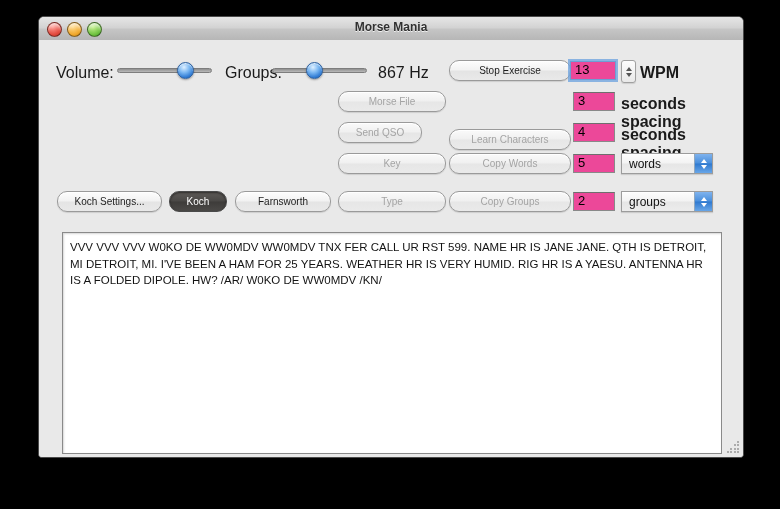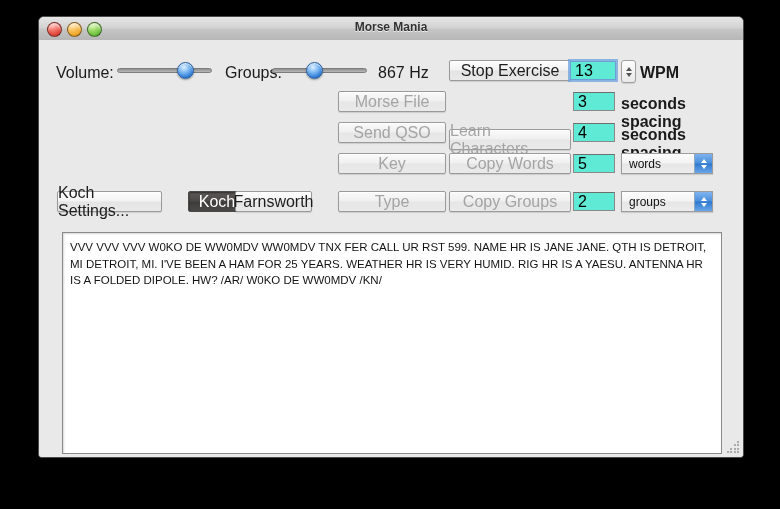--- a/index.html
+++ b/index.html
@@ -33,43 +33,43 @@
   .l-close{background:radial-gradient(circle at 38% 30%,#ff9a92,#e24b3f 62%,#b6301f);}
   .l-min{background:radial-gradient(circle at 38% 30%,#ffd98a,#f0a92e 62%,#bf7c11);}
   .l-max{background:radial-gradient(circle at 38% 30%,#c6f08e,#71c341 62%,#3f8f24);}
 
   .content{position:absolute;left:0;top:23px;right:0;bottom:0;background:#e9e9e9;}
 
   
   .btn{
     height:21px;
     border:1px solid #9a9a9a;
-    border-radius:2px;
+    border-radius:10px;
     background:linear-gradient(to bottom,#fdfdfd 0%,#f2f2f2 48%,#e4e4e4 52%,#e9e9e9 100%);
     box-shadow:0 1px 1px rgba(0,0,0,.12), inset 0 1px 0 #fff;
-    font-size:16px;color:#1d1d1d;
+    font-size:10px;color:#1d1d1d;
     display:flex;align-items:center;justify-content:center;
     box-sizing:border-box;
     cursor:default;
     user-select:none;
   }
   .btn.disabled{color:#a4a4a4;background:linear-gradient(to bottom,#fafafa 0%,#f0f0f0 48%,#e6e6e6 52%,#eaeaea 100%);}
   .btn.on{
     background:linear-gradient(to bottom,#5d5a57 0%,#4a4846 48%,#3e3c3a 52%,#4b4947 100%);
     color:#fff;border-color:#4a4a4a;
     box-shadow:inset 0 1px 2px rgba(0,0,0,.5);
   }
 
   
   .tfield{
-    height:19px;background:#5eead4;
+    height:19px;background:#ec4899;
     border:1px solid #898989;
     border-top-color:#6e6e6e;
-    font-size:16px;color:#000;
-    display:flex;align-items:center;
+    font-size:13px;color:#000;
+    display:flex;
     padding:0 4px;box-sizing:border-box;
   }
   .tfield.focused{
     border-color:#6d9ed4;
     box-shadow:0 0 0 2px rgba(105,160,222,.75);
   }
 
   
   .popup{
     height:21px;width:92px;
@@ -182,21 +182,21 @@
       <div id="rows">
           <div style="position: absolute; left: 0px; top: 51px; width: 100%; height: 22px;">
             <div class="btn disabled" style="position: absolute; left: 299px; top: 0px; width: 108px;">Morse File</div>
             <div class="btn disabled" style="position: absolute; left: 410px; top: 2px; width: 122px; margin-top: 36px;">Learn Characters</div>
             <div class="tfield" style="position: absolute; left: 534px; top: 1px; width: 42px;">
               <span>3</span>
             </div>
             <div class="lbl" style="position: absolute; left: 582px; top: 4px; font-weight: bold;">seconds spacing</div>
           </div>
           <div style="position: absolute; left: 0px; top: 82px; width: 100%; height: 22px;">
-            <div class="btn disabled" style="position: absolute; left: 299px; top: 0px; width: 108px;">Send QSO</div>
+            <div class="btn disabled" style="position: absolute; left: 299px; top: 0px; width: 84px;">Send QSO</div>
             <div class="tfield" style="position: absolute; left: 534px; top: 1px; width: 42px;">
               <span>4</span>
             </div>
             <div class="lbl" style="position: absolute; left: 582px; top: 4px; font-weight: bold;">seconds spacing</div>
           </div>
           <div style="position: absolute; left: 0px; top: 113px; width: 100%; height: 22px;">
             <div class="btn disabled" style="position: absolute; left: 299px; top: 0px; width: 108px;">Key</div>
             <div class="btn disabled" style="position: absolute; left: 410px; top: 0px; width: 122px;">Copy Words</div>
             <div class="tfield" style="position: absolute; left: 534px; top: 1px; width: 42px;">
               <span>5</span>
@@ -220,22 +220,22 @@
               <span class="arrows">
                 <span class="tri-up"></span>
                 <span class="tri-dn"></span>
               </span>
             </div>
           </div>
         </div>
 
       <div style="position:absolute;left:0;top:151px;height:22px;">
         <div class="btn" style="position:absolute;left:18px;top:0;width:105px;">Koch Settings...</div>
-        <div class="btn on" style="position:absolute;left:130px;top:0;width:58px;margin-left:19px;">Koch</div>
-        <div class="btn" style="position:absolute;left:196px;top:0;width:77px;">Farnsworth</div>
+        <div class="btn on" style="position:absolute;left:130px;top:0;width:58px;">Koch</div>
+        <div class="btn" style="position:absolute;left:196px;top:0;width:96px;">Farnsworth</div>
       </div>
 
       <div class="textarea">
         <span>VVV VVV VVV W0KO DE WW0MDV WW0MDV TNX FER CALL UR RST 599.  NAME HR IS JANE JANE. QTH IS DETROIT, MI DETROIT, MI. I'VE BEEN A HAM FOR 25 YEARS. WEATHER HR IS VERY HUMID. RIG HR IS A YAESU. ANTENNA HR IS A FOLDED DIPOLE. HW?  /AR/  W0KO DE WW0MDV  /KN/</span>
       </div>
 
       <div class="grip" id="grip">
           <i style="left: 9.9px; top: 0px;"></i>
           <i style="left: 6.6px; top: 3.3px;"></i>
           <i style="left: 9.9px; top: 3.3px;"></i>

